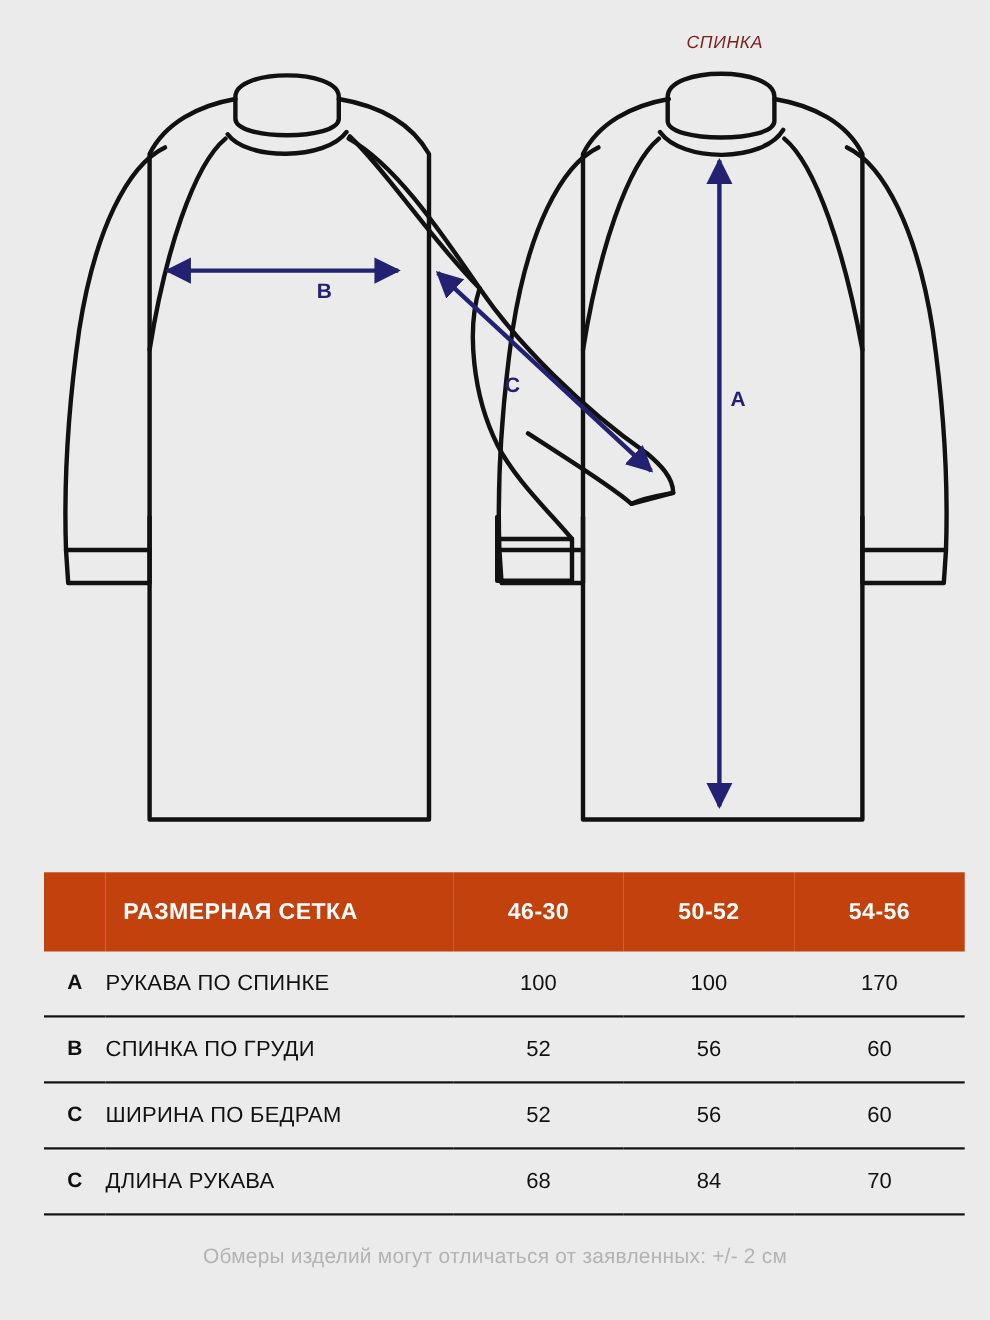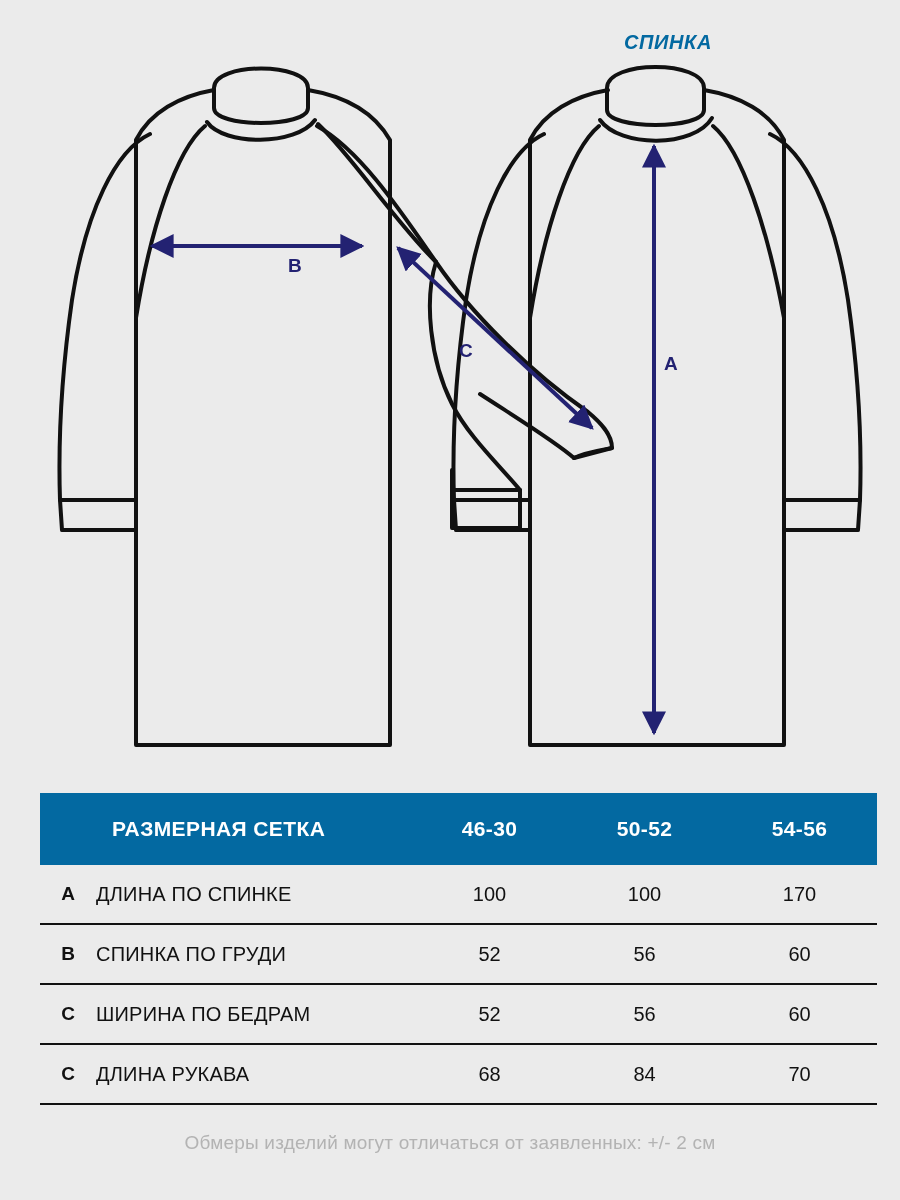--- a/index.html
+++ b/index.html
@@ -29,25 +29,25 @@
     width: 900px;
     height: 790px;
   }
   .diagram svg {
     display: block;
   }
   .back-label {
     position: absolute;
     left: 624px;
     top: 31px;
-    font-size: 20px;
-    font-weight: bold;
+    font-size: 16px;
+    font-weight: normal;
     font-style: italic;
     letter-spacing: 0.6px;
-    color: #0369a1;
+    color: #7f1d1d;
   }
   .mark {
     position: absolute;
     font-size: 19px;
     font-weight: bold;
     color: #232272;
   }
   .mark-b { left: 288px; top: 255px; }
   .mark-c { left: 459px; top: 340px; }
   .mark-a { left: 664px; top: 353px; }
@@ -63,21 +63,21 @@
     border-collapse: collapse;
     width: 820px;
     table-layout: fixed;
   }
   table.size-table th,
   table.size-table td {
     padding: 0;
     margin: 0;
   }
   thead tr {
-    background: #0369a1;
+    background: #c2410c;
   }
   thead th {
     height: 72px;
     color: #ffffff;
     font-size: 21px;
     font-weight: bold;
     letter-spacing: 0.4px;
     vertical-align: middle;
   }
   th.col-mark { width: 56px; }
@@ -237,21 +237,21 @@
           <th class="col-mark"></th>
           <th class="col-name">РАЗМЕРНАЯ СЕТКА</th>
           <th class="col-size">46-30</th>
           <th class="col-size">50-52</th>
           <th class="col-size">54-56</th>
         </tr>
       </thead>
       <tbody>
         <tr>
           <td class="cell-mark">A</td>
-          <td class="cell-name">ДЛИНА ПО СПИНКЕ</td>
+          <td class="cell-name">РУКАВА ПО СПИНКЕ</td>
           <td class="cell-val">100</td>
           <td class="cell-val">100</td>
           <td class="cell-val">170</td>
         </tr>
         <tr>
           <td class="cell-mark">B</td>
           <td class="cell-name">СПИНКА ПО ГРУДИ</td>
           <td class="cell-val">52</td>
           <td class="cell-val">56</td>
           <td class="cell-val">60</td>

